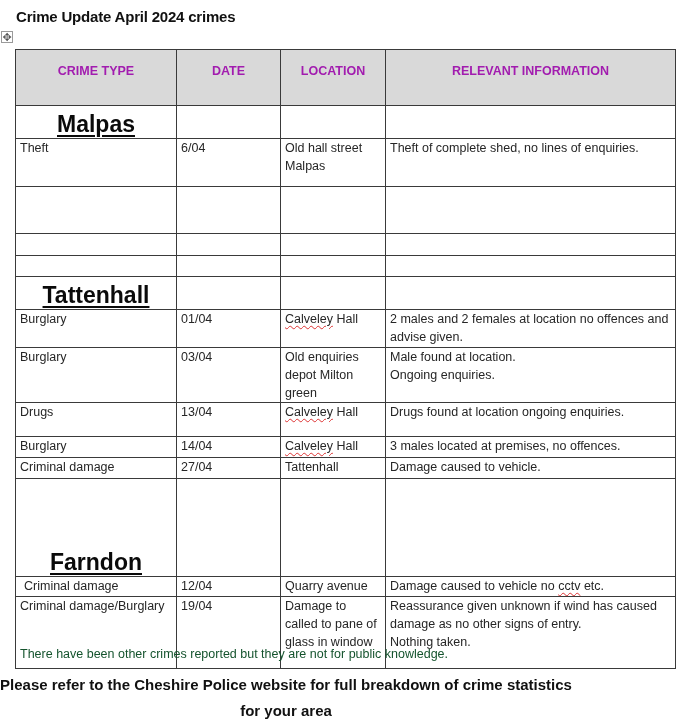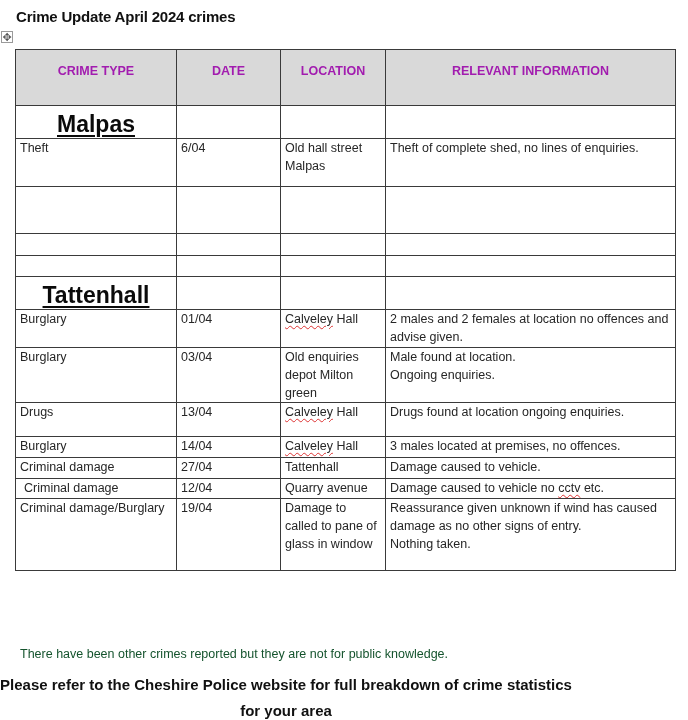--- a/index.html
+++ b/index.html
@@ -145,20 +145,26 @@
     <td class="c"><span class="spell">Calveley</span><span> Hall</span></td>
     <td class="c">3 males located at premises, no offences.</td>
   </tr>
   <tr style="height:21px">
     <td class="l">Criminal damage</td>
     <td class="c">27/04</td>
     <td class="c">Tattenhall</td>
     <td class="c">Damage caused to vehicle.</td>
   </tr>
 
+  <tr style="height:98px">
+    <td class="area-cell"><span class="area-name">Farndon</span></td>
+    <td></td>
+        <td></td>
+        <td></td>
+  </tr>
   <tr style="height:20px">
     <td class="l" style="padding-left:8px">Criminal damage</td>
     <td class="l">12/04</td>
     <td class="c">Quarry avenue</td>
     <td class="l"><span>Damage caused to vehicle no </span><span class="spell">cctv</span><span> etc.</span></td>
   </tr>
   <tr style="height:72px">
     <td class="l">Criminal damage/Burglary</td>
     <td class="l">19/04</td>
     <td class="c">Damage to called to pane of glass in window</td>

